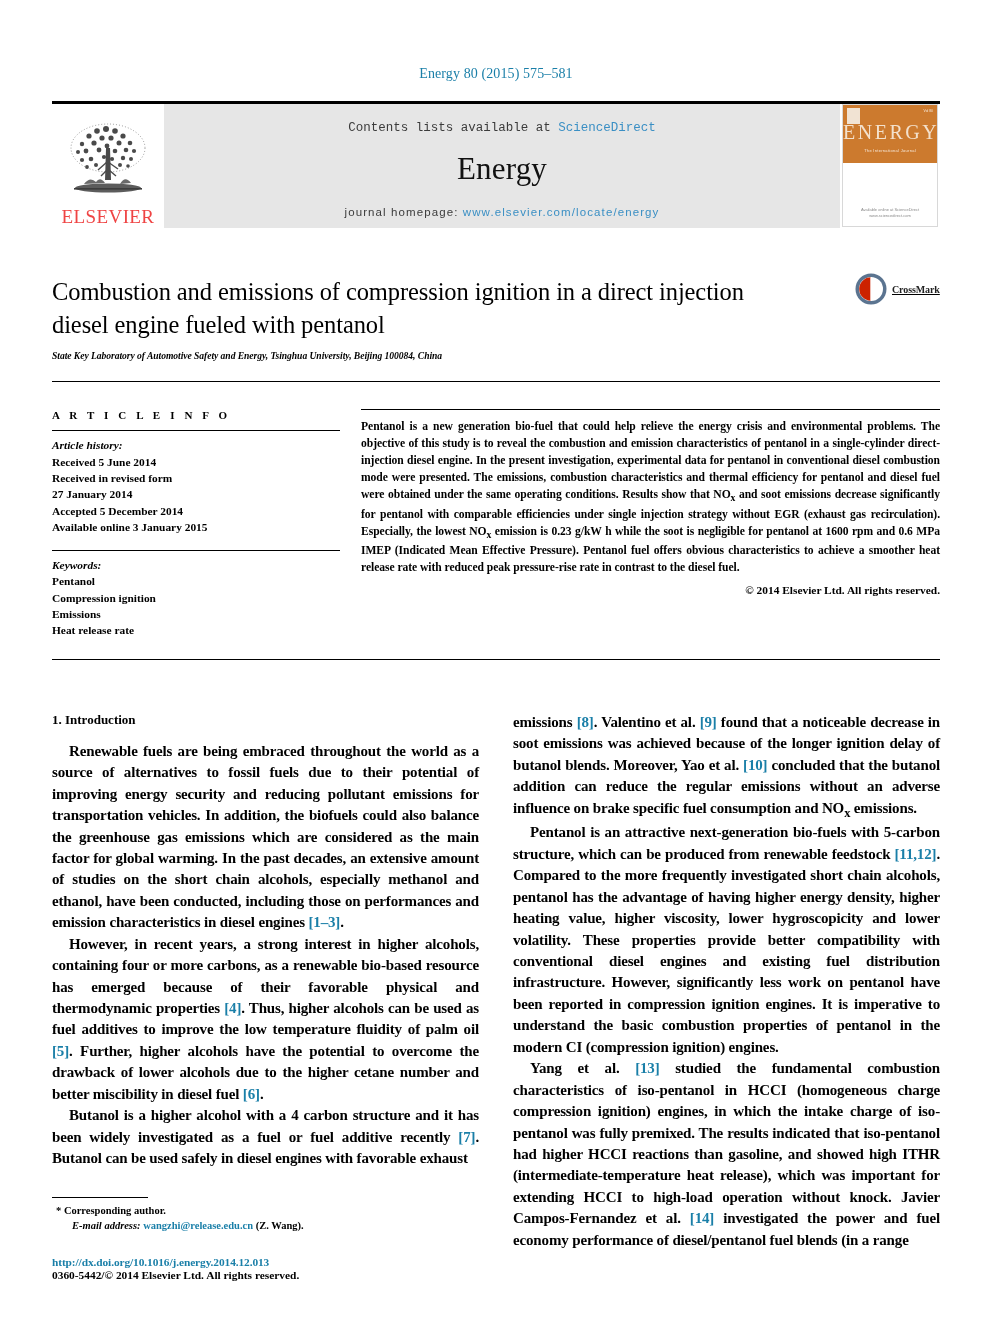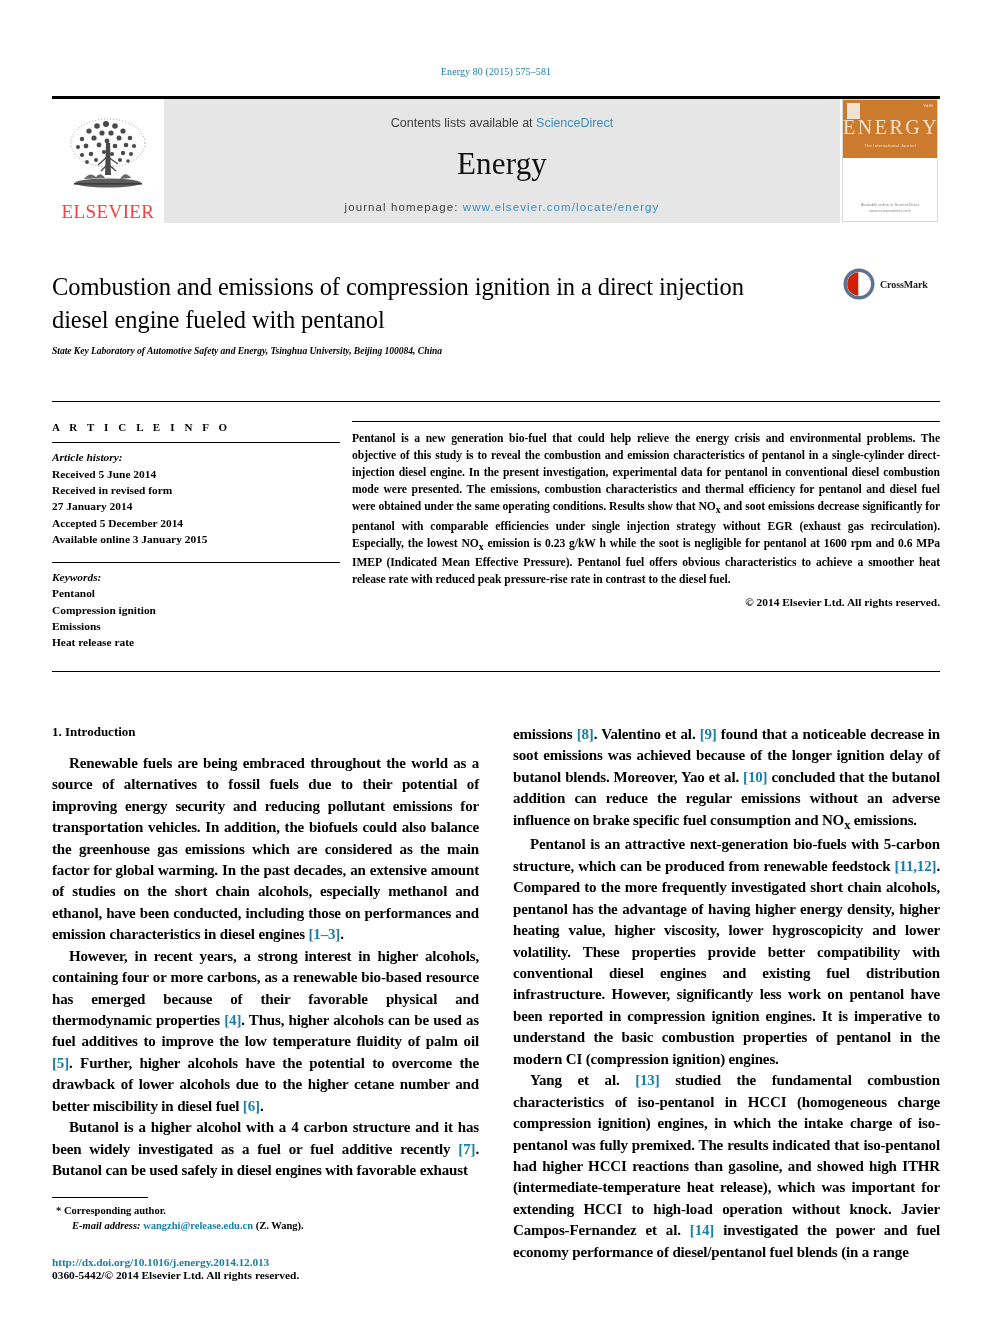--- a/index.html
+++ b/index.html
@@ -12,21 +12,21 @@
     position: relative;
     overflow: hidden;
   }
   .page { position: relative; width: 992px; height: 1323px; padding: 0 52px; }
 
   
   .running-head {
     text-align: center;
     color: #1a7fa8;
     font-family: "Liberation Serif", serif;
-    font-size: 10px;
+    font-size: 14px;
     padding-top: 66px;
     letter-spacing: .1px;
   }
 
   
   .masthead {
     margin-top: 19px;
     border-top: 3px solid #000;
     display: flex;
     height: 127px;
@@ -51,21 +51,21 @@
   .band {
     flex: 1 1 auto;
     background: #e6e6e6;
     position: relative;
     display: flex;
     flex-direction: column;
     align-items: center;
     justify-content: center;
   }
   .contents-line {
-    font-family: Liberation Sans, sans-serif;
+    font-family: Liberation Mono, monospace;
     font-size: 12.5px;
     color: #3b3b3b;
     margin-top: 6px;
   }
   .contents-line .sd { color: #3a8fc4; }
   .journal-name {
     font-family: "Liberation Serif", serif;
     font-size: 31px;
     color: #111;
     margin-top: 16px;
@@ -122,23 +122,23 @@
   .cover-bottom { height: 64px; background:#fff; position: relative; }
   .cover-foot {
     position:absolute; left:0; right:0; bottom: 8px; text-align:center;
     font-size: 4px; color:#8a8a8a; font-family:"Liberation Sans",sans-serif;
     line-height: 1.5;
   }
 
   
   .title-block { margin-top: 48px; position: relative; }
   .crossmark {
-    position: absolute; right: 12px; top: -8px;
+    position: absolute; right: 0; top: -8px;
     width: 86px; height: 42px;
-    display: flex; align-items: center; gap: 4px;
+    display: flex; align-items: center; gap: 4px; text-decoration: underline;
   }
   .crossmark-text {
     font-family: "Liberation Serif", serif;
     font-size: 10px; font-weight: bold; color: #222;
     letter-spacing: -.1px;
   }
   h1.article-title {
     font-family: "Liberation Serif", serif;
     font-weight: normal;
     font-size: 24.5px;
@@ -159,25 +159,25 @@
     font-family: "Liberation Serif", serif;
     font-style: italic;
     font-weight: bold;
     font-size: 9.6px;
     color: #000;
     letter-spacing: -.05px;
   }
 
   
   .info-abstract {
-    margin-top: 45px;
+    margin-top: 20px;
     border-top: 1px solid #000;
-    padding-top: 19px;
+    padding-top: 27px;
     display: flex;
-    gap: 4px;
+    gap: 13px;
   }
   .col-info { width: 288px; flex: 0 0 288px; }
   .col-abstract { flex: 1 1 auto; padding-left: 8px; }
   .sec-head {
     font-family: "Liberation Serif", serif;
     font-weight: bold;
     font-size: 11px;
     letter-spacing: 3.6px;
     color: #000;
     margin-bottom: 9px;

